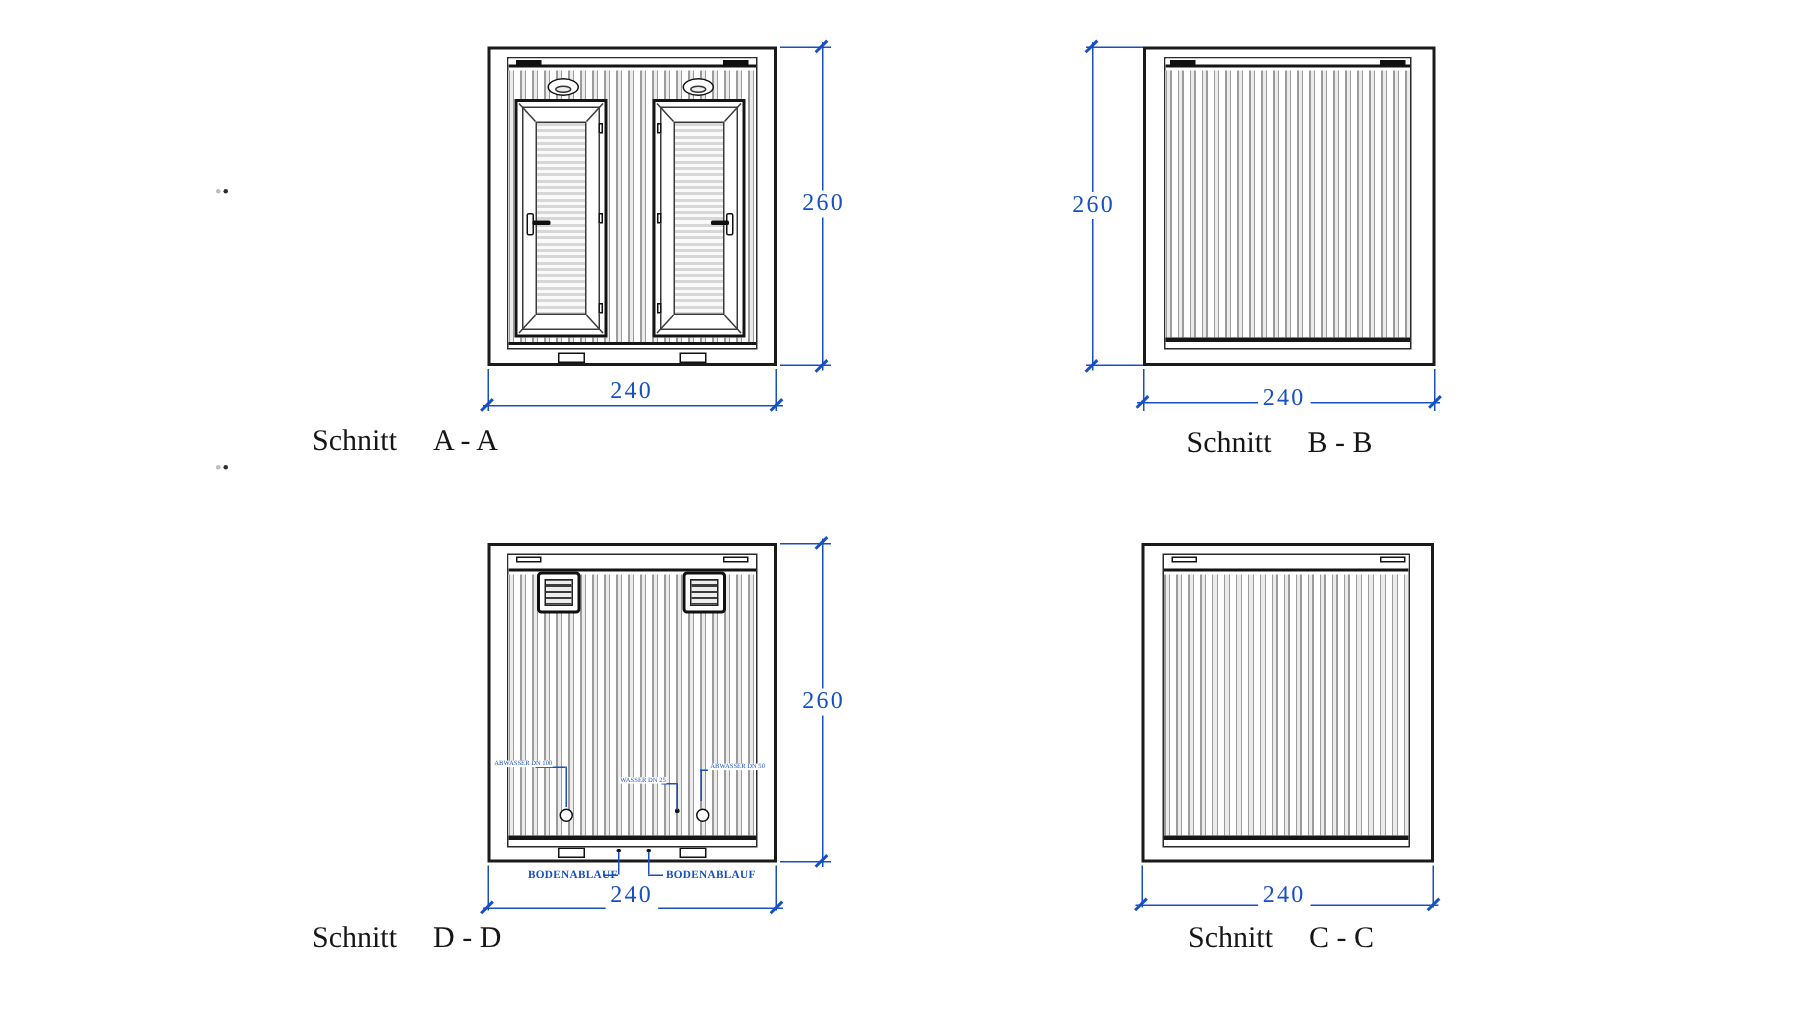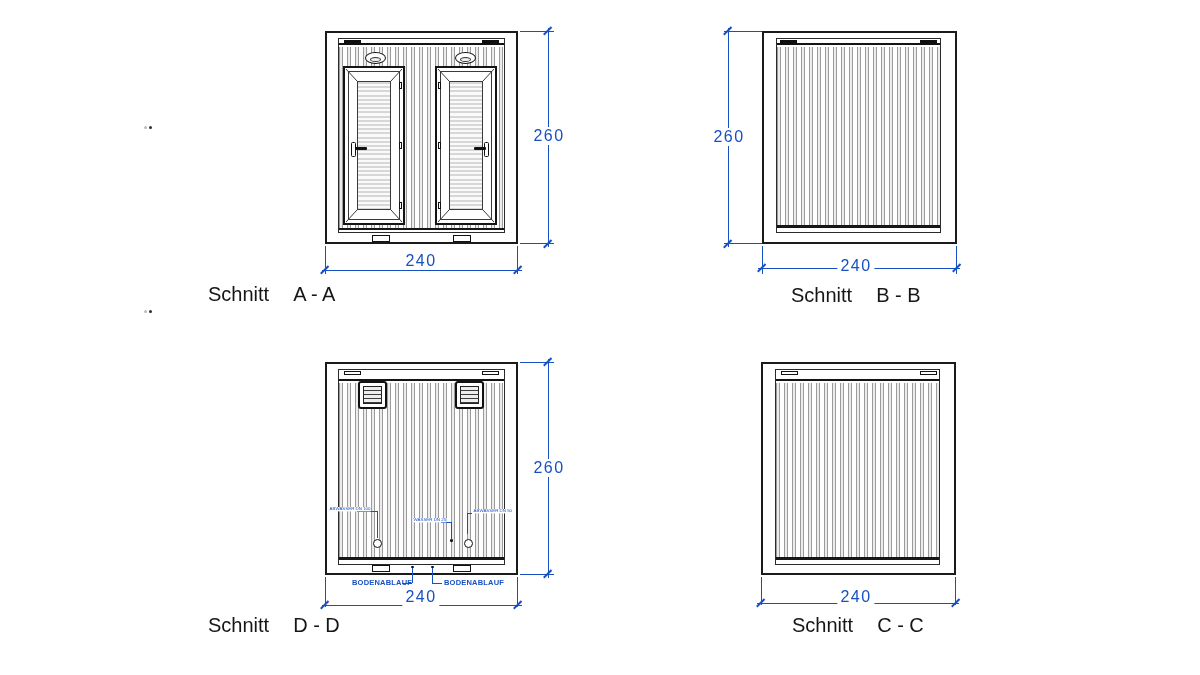--- a/index.html
+++ b/index.html
@@ -1,19 +1,19 @@
 <!DOCTYPE html>
 <html style="--dim: #1750c3; --ink: #161616;"><head>
 <meta charset="utf-8">
 <style>
   :root { --dim:#1750c3; --ink:#161616; }
   * { box-sizing:border-box; margin:0; padding:0; }
   html,body { background:#ffffff; }
   .canvas { position:relative; width:1200px; height:675px; background:#fff; overflow:hidden;
-            font-family:Liberation Sans, sans-serif; }
+            font-family:Liberation Serif, serif; }
   .view { position:absolute; left:0; top:0; width:0; height:0; overflow:visible; }
 
   .outer { position:absolute; border:2px solid #1b1b1b; background:#fff; }
   .wall  { position:absolute; border:1px solid #2a2a2a; background:#fff; }
   .head  { position:absolute; left:0; right:0; top:0; background:#fff; border-bottom:2px solid #141414; }
   .dash  { position:absolute; width:17px; height:3.5px; background:#101010; top:1px; }
   .mark  { position:absolute; width:17px; height:4px; background:#fff; border:1px solid #141414; top:1px; }
   .corrbody { position:absolute; left:0; right:0;
       background:repeating-linear-gradient(90deg,#9b9b9b 0 1px,#ececec 1px 3px,#9b9b9b 3px 4px,#ffffff 4px 8px); }
 

